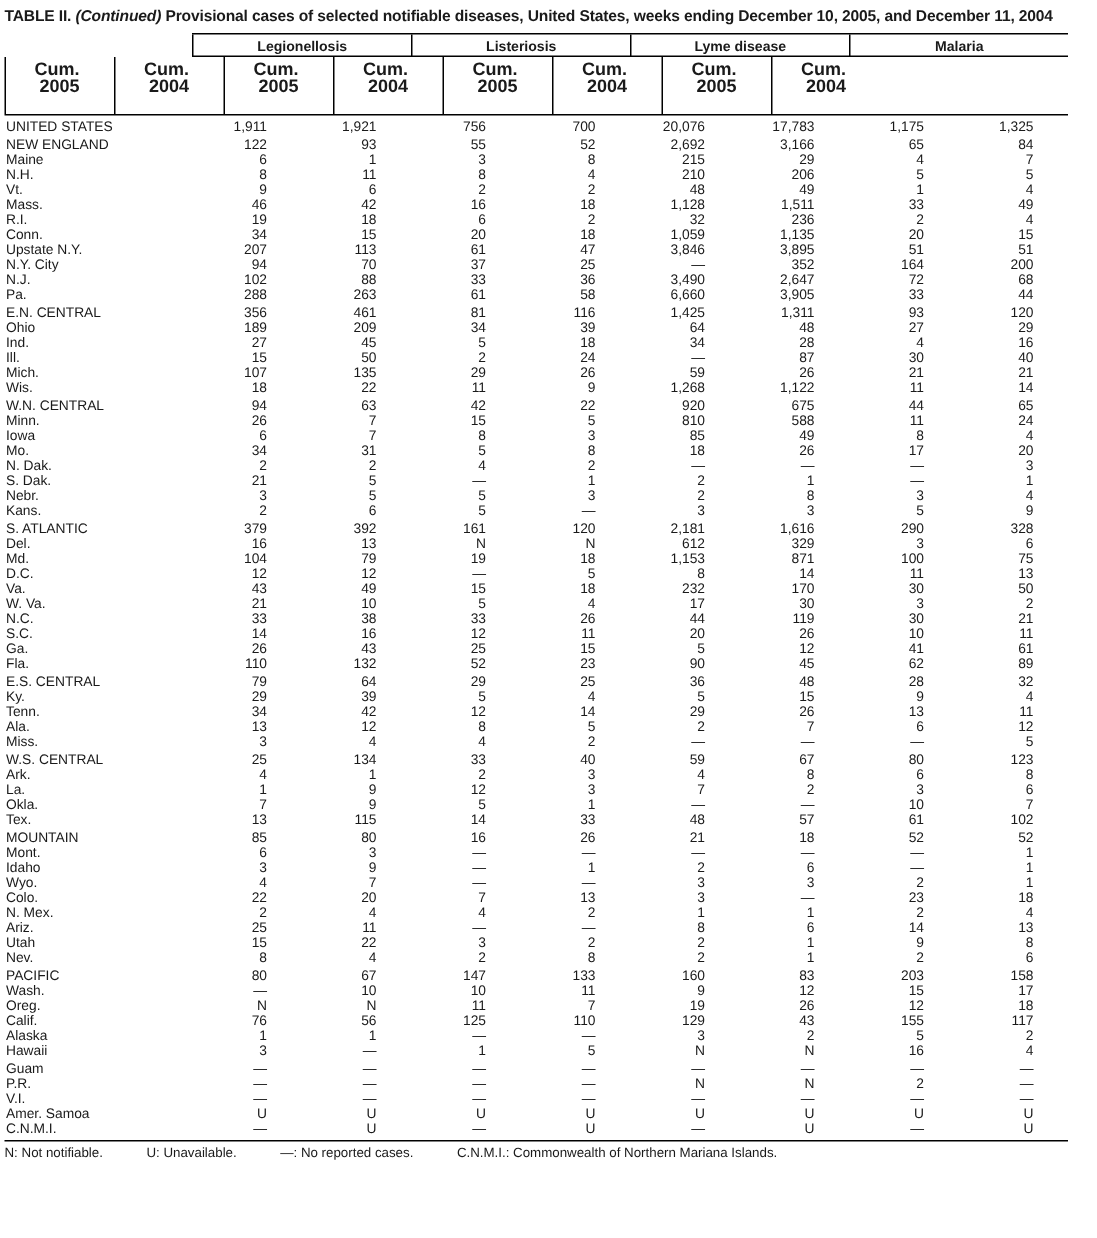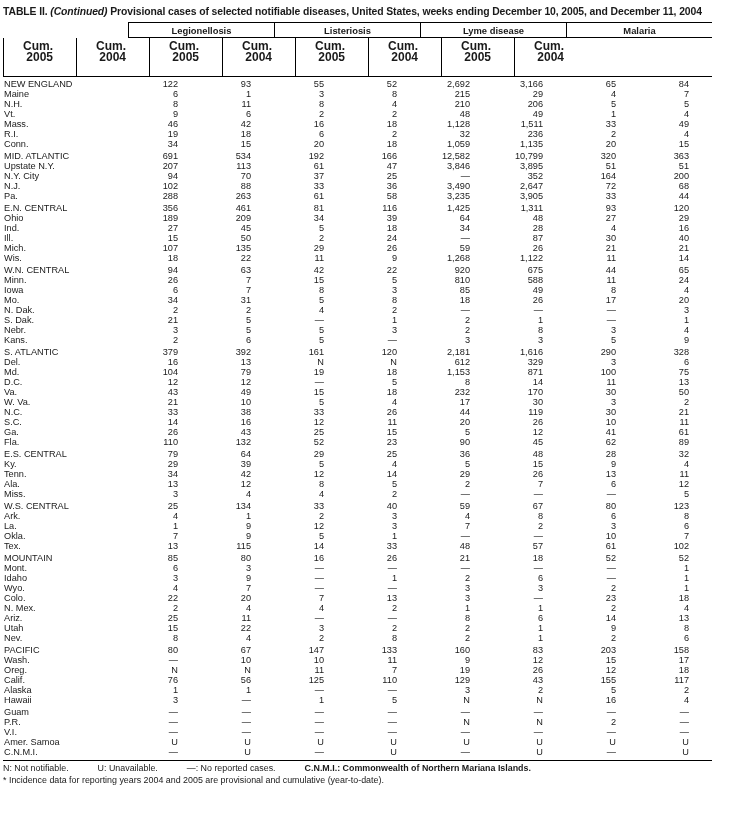--- a/index.html
+++ b/index.html
@@ -44,21 +44,21 @@
   .tbody { margin-top: 2px; }
   .trow { display: flex; font-size: 9.2px; line-height: 10px; }
   .trow.gap { margin-top: 2px; justify-content: flex-end; }
   .stub { width: 125px; box-sizing: border-box; padding-left: 1px; white-space: nowrap; }
   .cell { width: 73px; box-sizing: border-box; text-align: right; padding-right: 23px; }
 
   .bottomrule { width: 709px; border-top: 1.5px solid #000; margin-top: 2.5px; }
 
   .foot { font-size: 8.9px; line-height: 10.5px; margin-top: 2px; }
   .foot .seg { margin-right: 29px; }
-  .foot .seg:last-child { margin-right: 0; font-weight: bold; }
+  .foot .seg:last-child { margin-right: 0; }
 </style>
 </head>
 <body>
 
 <div class="page">
 
   <div class="title">
     <span>TABLE II. </span><span class="cont">(Continued)</span><span> Provisional cases of selected notifiable diseases, United States, weeks ending December 10, 2005, and December 11, 2004</span>
   </div>
 
@@ -100,20 +100,31 @@
         <div>Cum.</div>
         <div>2005</div>
       </div>
       <div class="ch">
         <div>Cum.</div>
         <div>2004</div>
       </div>
     </div>
 
     <div class="tbody">
+        <div class="trow">
+          <div class="stub">UNITED STATES</div>
+          <div class="cell">1,911</div>
+          <div class="cell">1,921</div>
+          <div class="cell">756</div>
+          <div class="cell">700</div>
+          <div class="cell">20,076</div>
+          <div class="cell">17,783</div>
+          <div class="cell">1,175</div>
+          <div class="cell">1,325</div>
+        </div>
         <div class="trow gap">
           <div class="stub">NEW ENGLAND</div>
           <div class="cell">122</div>
           <div class="cell">93</div>
           <div class="cell">55</div>
           <div class="cell">52</div>
           <div class="cell">2,692</div>
           <div class="cell">3,166</div>
           <div class="cell">65</div>
           <div class="cell">84</div>
@@ -177,31 +188,20 @@
           <div class="stub">Conn.</div>
           <div class="cell">34</div>
           <div class="cell">15</div>
           <div class="cell">20</div>
           <div class="cell">18</div>
           <div class="cell">1,059</div>
           <div class="cell">1,135</div>
           <div class="cell">20</div>
           <div class="cell">15</div>
         </div>
-        <div class="trow gap">
-          <div class="stub">MID. ATLANTIC</div>
-          <div class="cell">691</div>
-          <div class="cell">534</div>
-          <div class="cell">192</div>
-          <div class="cell">166</div>
-          <div class="cell">12,582</div>
-          <div class="cell">10,799</div>
-          <div class="cell">320</div>
-          <div class="cell">363</div>
-        </div>
         <div class="trow">
           <div class="stub">Upstate N.Y.</div>
           <div class="cell">207</div>
           <div class="cell">113</div>
           <div class="cell">61</div>
           <div class="cell">47</div>
           <div class="cell">3,846</div>
           <div class="cell">3,895</div>
           <div class="cell">51</div>
           <div class="cell">51</div>
@@ -227,21 +227,21 @@
           <div class="cell">2,647</div>
           <div class="cell">72</div>
           <div class="cell">68</div>
         </div>
         <div class="trow">
           <div class="stub">Pa.</div>
           <div class="cell">288</div>
           <div class="cell">263</div>
           <div class="cell">61</div>
           <div class="cell">58</div>
-          <div class="cell">3,235</div>
+          <div class="cell">6,660</div>
           <div class="cell">3,905</div>
           <div class="cell">33</div>
           <div class="cell">44</div>
         </div>
         <div class="trow gap">
           <div class="stub">E.N. CENTRAL</div>
           <div class="cell">356</div>
           <div class="cell">461</div>
           <div class="cell">81</div>
           <div class="cell">116</div>
@@ -834,15 +834,14 @@
           <div class="cell">U</div>
         </div>
       </div>
 
     <div class="bottomrule"></div>
   </div>
 
   <div class="foot">
     <span class="seg">N: Not notifiable.</span><span class="seg">U: Unavailable.</span><span class="seg">—: No reported cases.</span><span class="seg">C.N.M.I.: Commonwealth of Northern Mariana Islands.</span>
   </div>
-  <div class="foot">* Incidence data for reporting years 2004 and 2005 are provisional and cumulative (year-to-date).</div>
 
 </div>
 
 </body></html>

